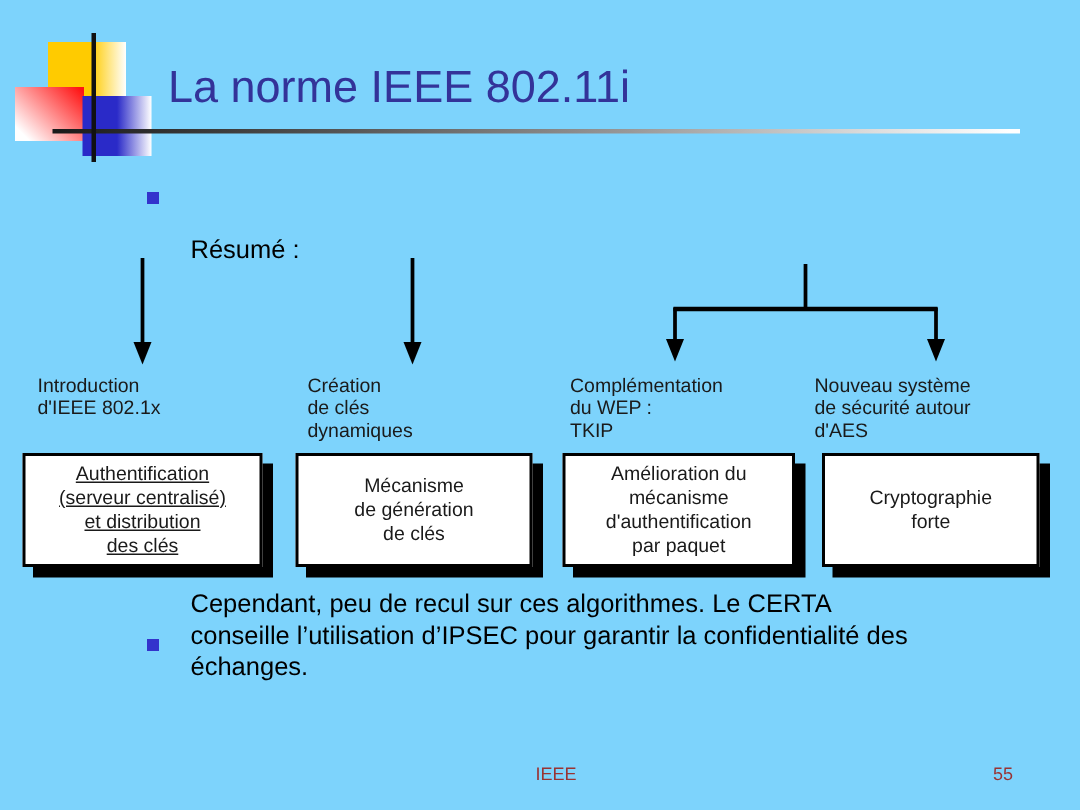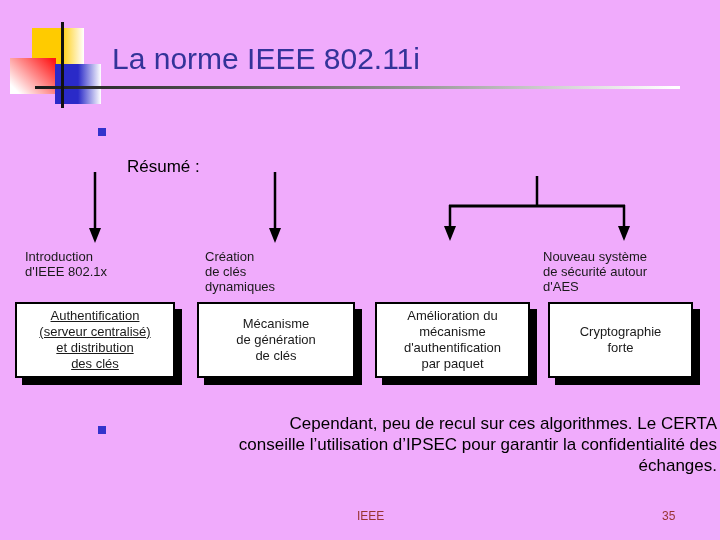--- a/index.html
+++ b/index.html
@@ -1,17 +1,17 @@
 <!DOCTYPE html>
 <html><head>
 <meta charset="utf-8">
 <style>
   html,body{margin:0;padding:0;background:#fff;}
   .slide{
-    position:relative;width:720px;height:540px;background:#f0abfc;overflow:hidden;
+    position:relative;width:720px;height:540px;background:#7dd3fc;overflow:hidden;
     font-family:"Liberation Sans", sans-serif;color:#000;
   }
   
   .logo-yellow{position:absolute;left:32px;top:28px;width:52px;height:42px;z-index:1;
     background:linear-gradient(to right,#ffcb00 55%,#ffffff 100%);}
   .logo-red{position:absolute;left:10px;top:58px;width:46px;height:36px;z-index:3;
     background:linear-gradient(225deg,#ff1515 5%,#ffffff 88%);}
   .logo-blue{position:absolute;left:55px;top:64px;width:46px;height:40px;z-index:4;
     background:linear-gradient(to right,#2a2ac8 50%,#ffffff 100%);}
   .logo-vline{position:absolute;left:61px;top:22px;width:3px;height:86px;background:#111;z-index:6;}
@@ -19,21 +19,21 @@
     background:linear-gradient(to right,#1a1a1a 0%,#555 30%,#999 60%,#dddddd 85%,#ffffff 99%);}
   
   .page-title{position:absolute;left:112px;top:42px;font-size:30px;line-height:34px;
     color:#333399;letter-spacing:0px;white-space:nowrap;}
   
   .bullet-sq{position:absolute;width:8px;height:8px;background:#3333cc;}
   .bullet-sq.b1{left:98px;top:128px;}
   .bullet-sq.b2{left:98px;top:426px;}
   .bullet-text{position:absolute;font-size:17px;line-height:21px;color:#000;}
   .bullet-text.t1{left:127px;top:120px;margin-top:36px;}
-  .bullet-text.t2{left:127px;top:413px;width:590px;white-space:pre-line;text-align:right;}
+  .bullet-text.t2{left:127px;top:392px;width:590px;white-space:pre-line;}
   
   .diagram-svg{position:absolute;left:0;top:0;width:720px;height:540px;}
   .diagram-label{position:absolute;top:249px;text-align:left;font-size:13px;line-height:15px;
     color:#1a1a1a;white-space:pre-line;}
   .dl1{left:25px;width:140px;}
   .dl2{left:205px;width:140px;}
   .dl3{left:380px;width:140px;}
   .dl4{left:543px;width:164px;}
   .diagram-box{position:absolute;top:302px;height:76px;box-sizing:border-box;
     border:2px solid #000;box-shadow:7px 7px 0 #000;background:#fff;
@@ -80,20 +80,23 @@
       <line x1="624" y1="205" x2="624" y2="227" stroke-width="2.5"></line>
       <polygon points="618,226 630,226 624,241" stroke="none"></polygon>
     </g>
   </svg>
 
   <div class="diagram-label dl1">Introduction
 d'IEEE 802.1x</div>
   <div class="diagram-label dl2">Création
 de clés
 dynamiques</div>
+  <div class="diagram-label dl3">Complémentation
+du WEP :
+TKIP</div>
   <div class="diagram-label dl4">Nouveau système
 de sécurité autour
 d'AES</div>
 
   <div class="diagram-box db1">Authentification
 (serveur centralisé)
 et distribution
 des clés</div>
   <div class="diagram-box db2">Mécanisme
 de génération
@@ -104,15 +107,15 @@
 mécanisme
 d'authentification
 par paquet</div>
 
   <div class="bullet-sq b2"></div>
   <div class="bullet-text t2">Cependant, peu de recul sur ces algorithmes. Le CERTA
 conseille l’utilisation d’IPSEC pour garantir la confidentialité des
 échanges.</div>
 
   <div class="footer-label">IEEE</div>
-  <div class="footer-page">35</div>
+  <div class="footer-page">55</div>
 
 </div>
 
 </body></html>

